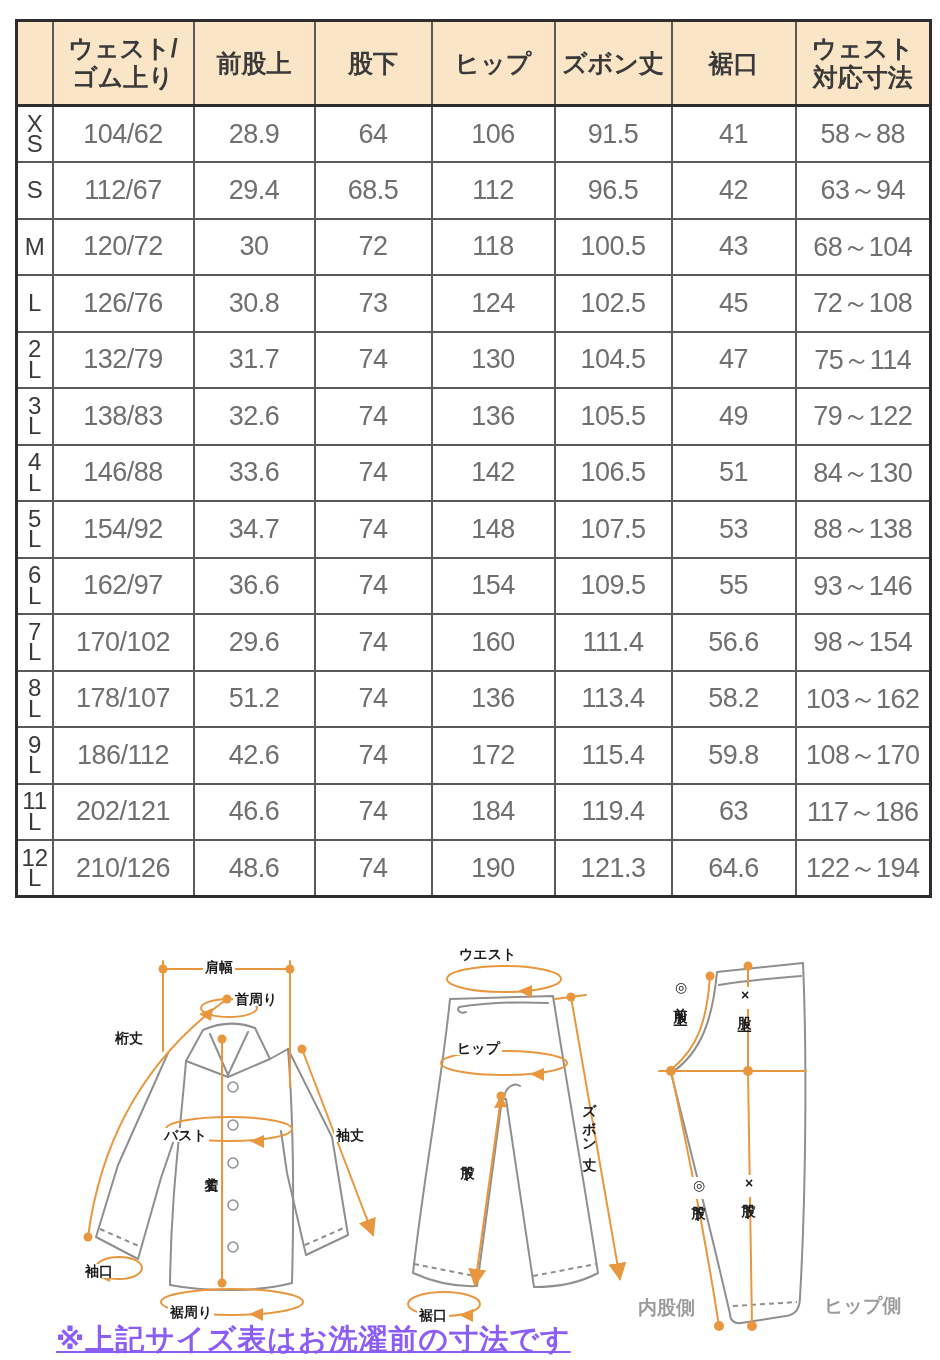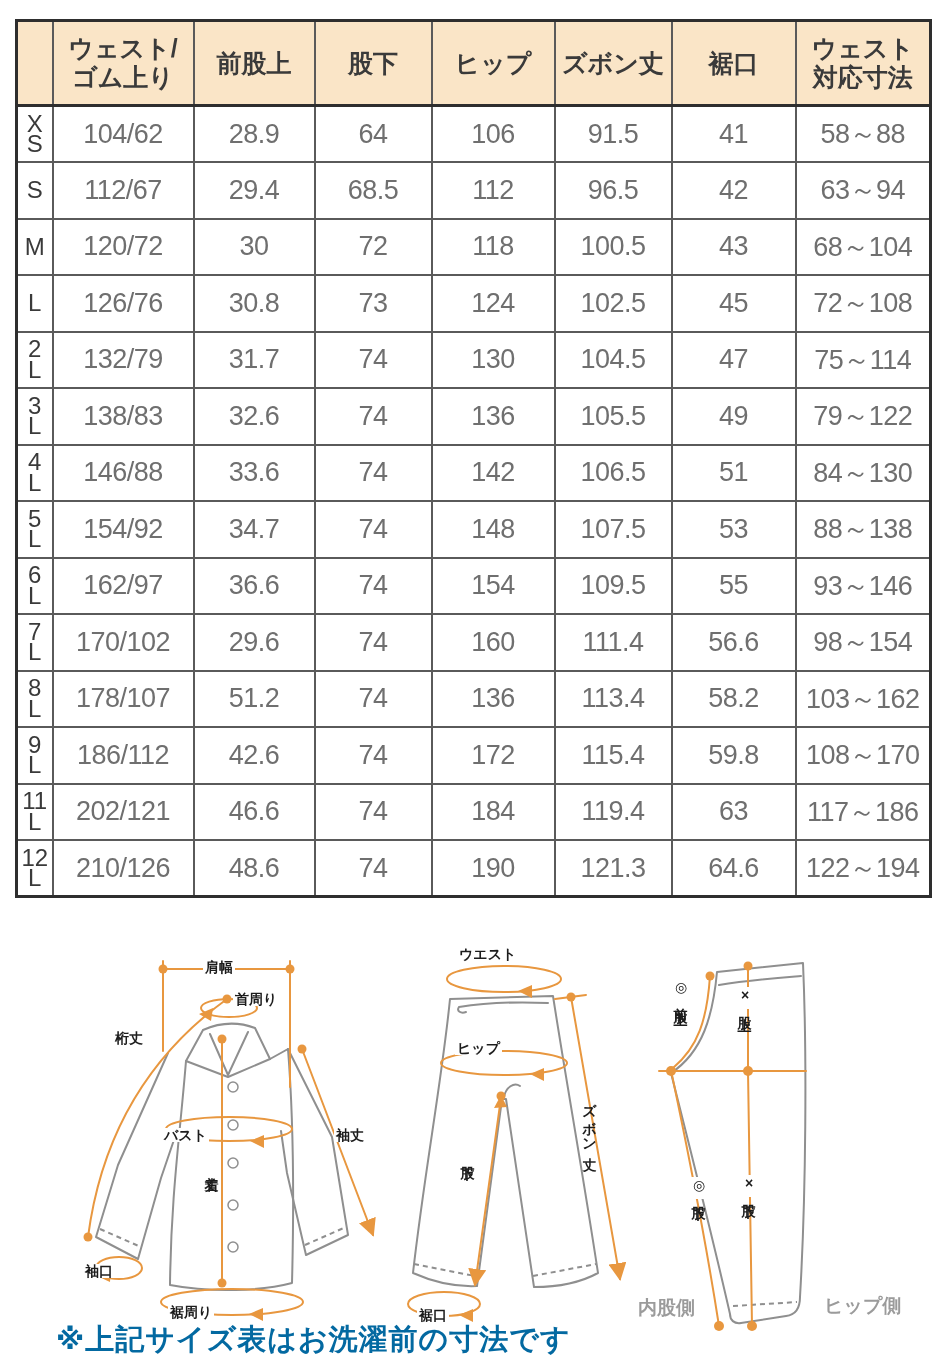--- a/index.html
+++ b/index.html
@@ -33,21 +33,21 @@
   
   .diagrams{position:absolute;left:0;top:935px;width:940px;height:425px;}
   .diagrams svg{position:absolute;left:0;top:0;}
   .dlabel{position:absolute;font-size:14px;font-weight:700;color:#1C1C1C;
     line-height:1;white-space:nowrap;}
   .bgw{background:#fff;padding:0 2px;}
   .vlabel{writing-mode:vertical-rl;text-orientation:upright;letter-spacing:2px;}
   .graylab{color:var(--gray-label);font-size:19px;font-weight:700;}
 
   .note{position:absolute;left:56px;top:1320px;font-size:29px;font-weight:600;
-    color:#0369a1;letter-spacing:1px;}
+    color:#8b5cf6;letter-spacing:1px;text-decoration:underline;}
 
   .g{stroke:var(--outline-gray);stroke-width:2;fill:none;stroke-linejoin:round;stroke-linecap:round;}
   .gd{stroke:var(--outline-gray);stroke-width:2;fill:none;stroke-dasharray:5 4;}
   .o{stroke:var(--accent-orange);stroke-width:2;fill:none;stroke-linecap:round;}
   .od{fill:var(--accent-orange);stroke:none;}
   .btn{stroke:var(--outline-gray);stroke-width:1.5;fill:#fff;}
 </style>
 </head>
 <body>
 

